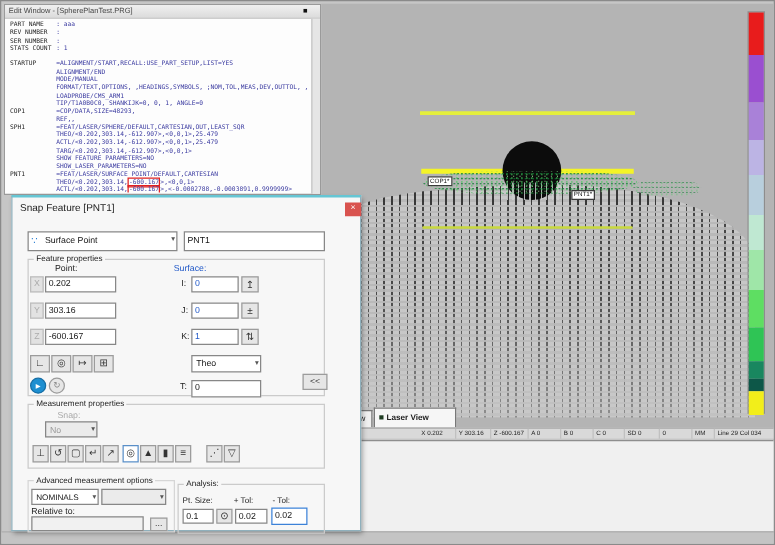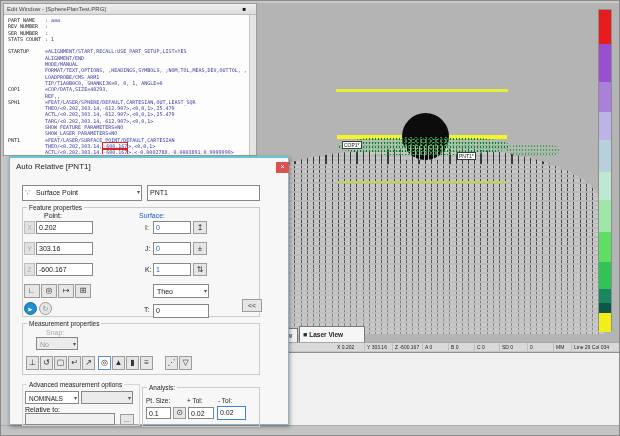--- a/index.html
+++ b/index.html
@@ -155,21 +155,21 @@
     <span style="width:25px">C 0</span>
     <span style="width:28px">SD 0</span>
     <span style="width:26px">0</span>
     <span style="width:18px">MM</span>
     <span style="width:47px;border-right:none">Line 29 Col 034</span>
   </div>
   <div id="lowerpanel"></div>
   <div id="bottomstrip"></div>
 
   <div id="dlg">
-    <div class="lbl" style="left:6px;top:4px;font-size:8px">Auto Relative [PNT1]</div>
+    <div class="lbl" style="left:6px;top:4px;font-size:8px">Snap Feature [PNT1]</div>
     <div id="dlg-close">×</div>
 
     <div class="combo" style="left:12px;top:27px;width:120px;height:16px;padding-left:13px">
       <span style="position:absolute;left:2px;top:0;color:#2a7fd4;font-size:8px">∵</span>
       <span>Surface Point</span>
       <span class="chev">▾</span>
     </div>
     <div class="fld" style="left:137px;top:27px;width:113px;height:16px;line-height:14px">PNT1</div>
 
     <div class="grp" style="left:12px;top:49px;width:238px;height:110px">

